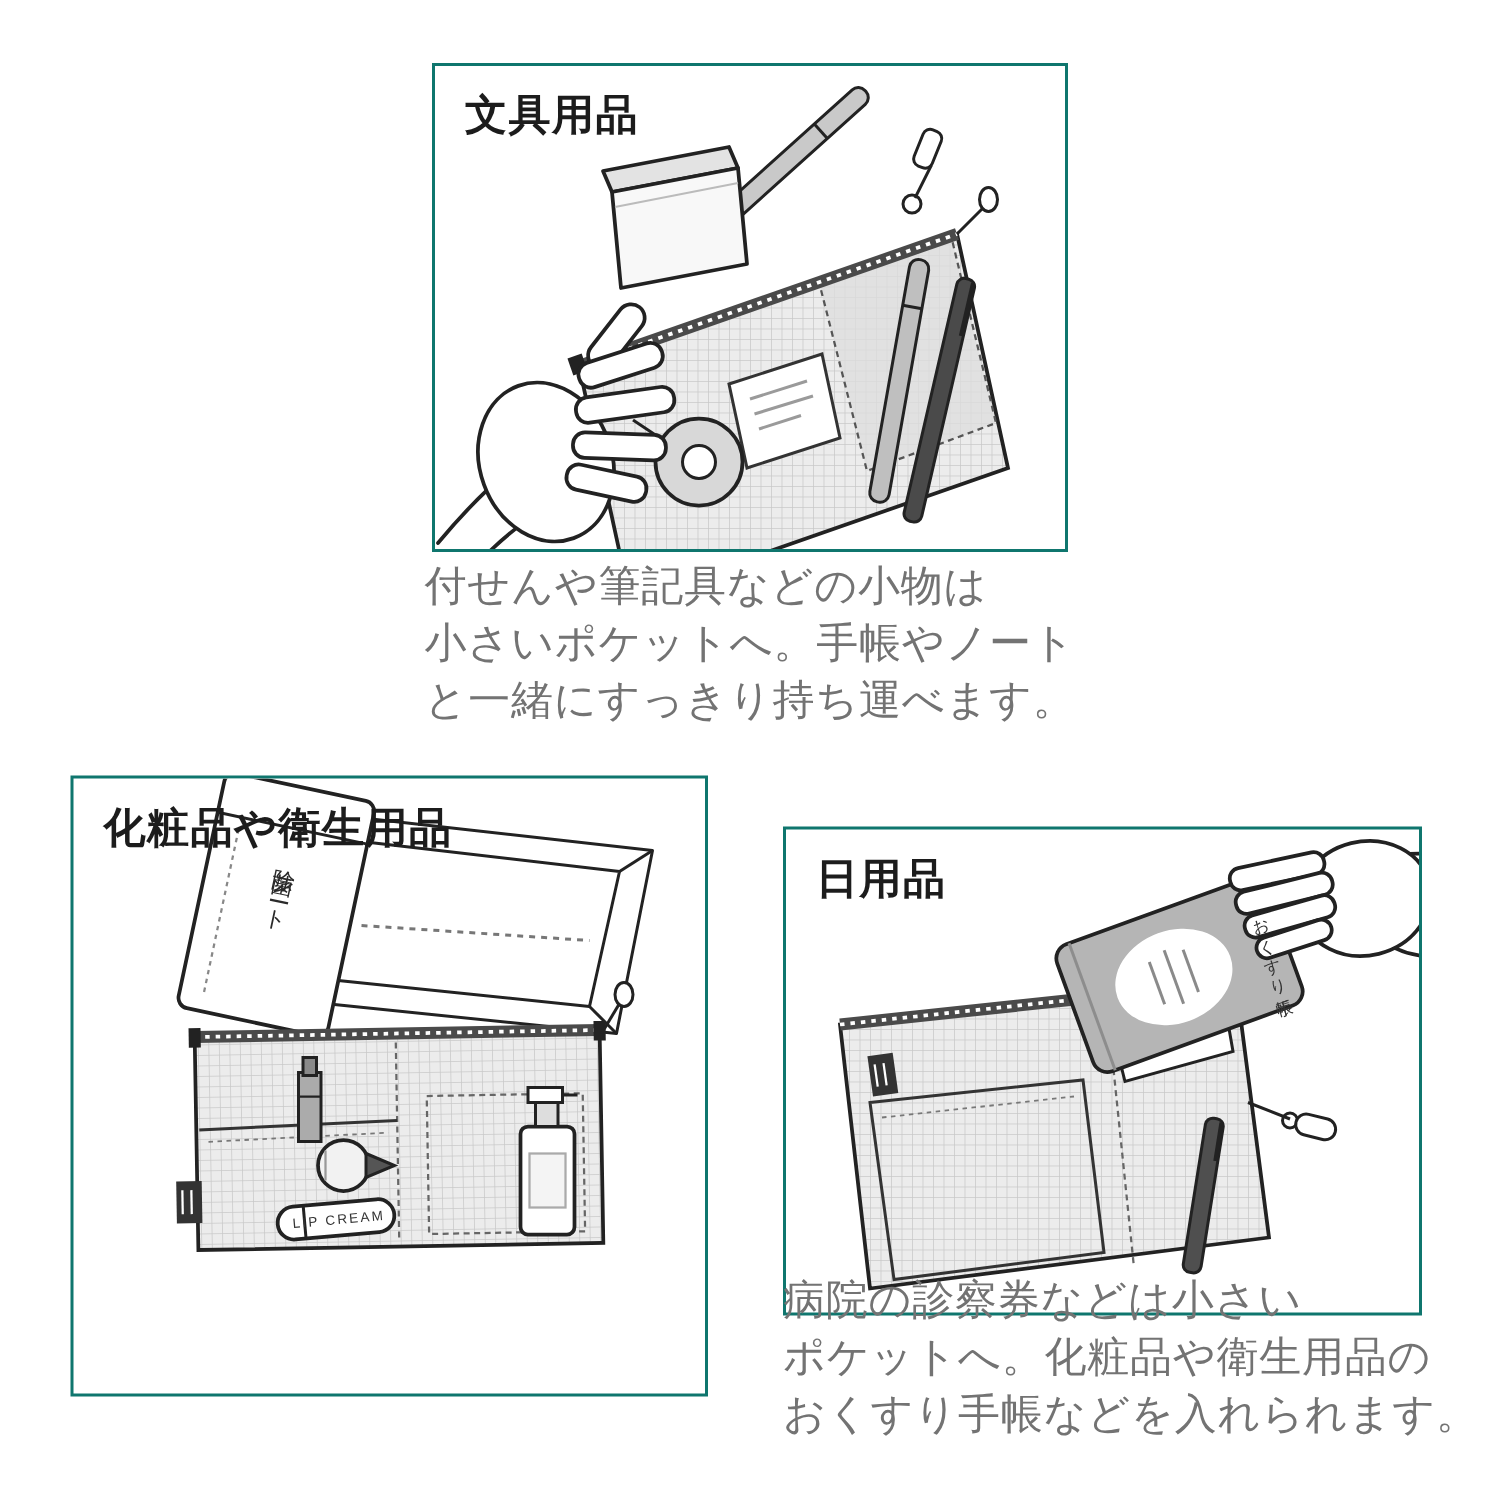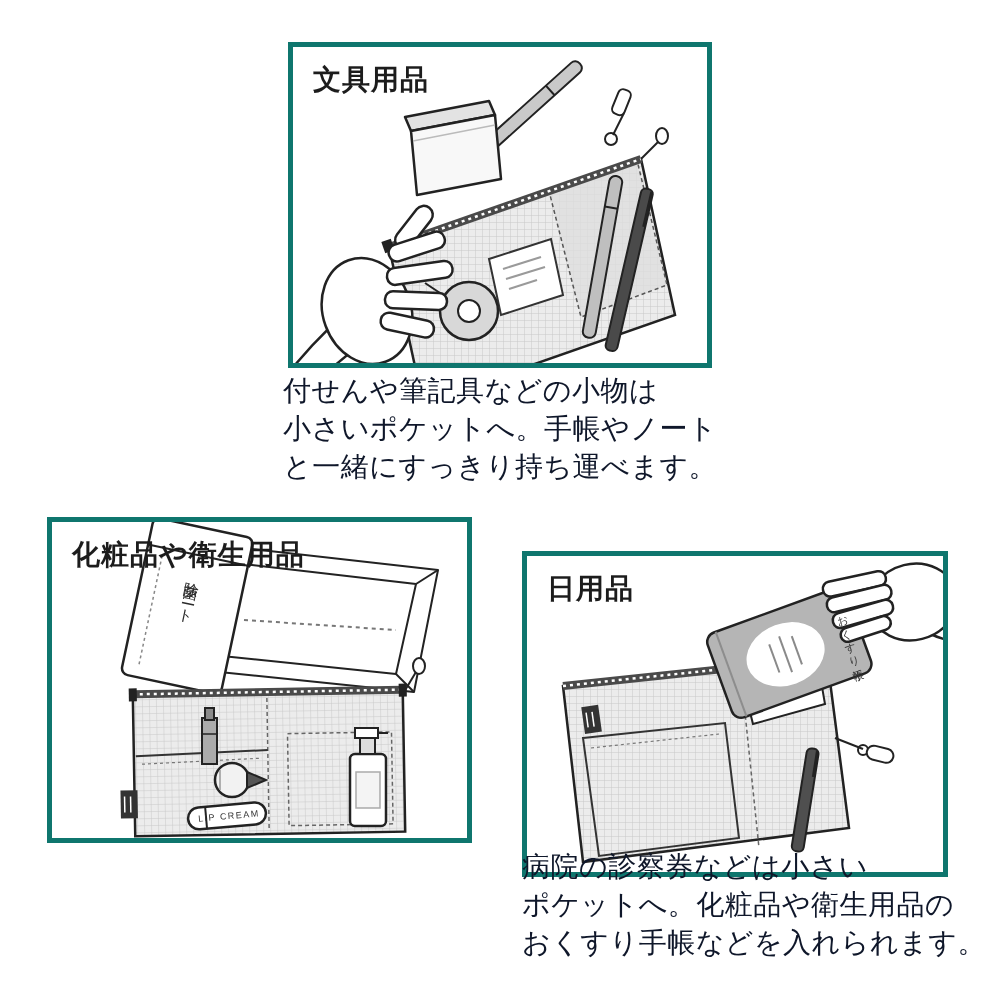--- a/index.html
+++ b/index.html
@@ -1,36 +1,36 @@
 <!DOCTYPE html>
 <html><head>
 <meta charset="utf-8">
 <style>
   * { margin:0; padding:0; box-sizing:border-box; }
   html,body { background:#ffffff; }
   body { font-family:"Liberation Sans","DejaVu Sans",sans-serif; color:#1c1c1c; }
   .page { position:relative; width:1000px; height:1000px; background:#fff; overflow:hidden; }
 
   .panel-box {
-    position:absolute; border:5px solid #0f766e; background:#fff; overflow:hidden;
+    position:absolute; border:2px solid #0f766e; background:#fff; overflow:hidden;
   }
   .panel-box svg { display:block; position:absolute; left:0; top:0; }
 
   .panel-title {
     position:absolute; left:20px; top:14px; z-index:5;
     font-size:28px; font-weight:bold; letter-spacing:1px; color:#1c1c1c;
     background:rgba(255,255,255,.0);
   }
 
   .caption { position:absolute; z-index:2; }
-  .caption div { font-size:28px; line-height:38px; letter-spacing:.5px; color:#0f172a; white-space:nowrap; }
+  .caption div { font-size:28px; line-height:38px; letter-spacing:.5px; color:#737373; white-space:nowrap; }
 
   
   #box-stationery { left:288px; top:42px;  width:424px; height:326px; }
-  #box-cosmetics  { left:47px;  top:517px; width:425px; height:326px; }
+  #box-cosmetics  { left:47px;  top:517px; width:425px; height:414px; }
   #box-daily      { left:522px; top:517px; width:426px; height:326px;margin-top:34px; }
 
   #caption-stationery { left:283px; top:372px; }
   #caption-cosmetics  { left:47px;  top:848px; }
   #caption-daily      { left:522px; top:848px; }
 
   
   .vtext {
     position:absolute; z-index:6; color:#2a2a2a;
     writing-mode:vertical-rl; text-orientation:upright;

